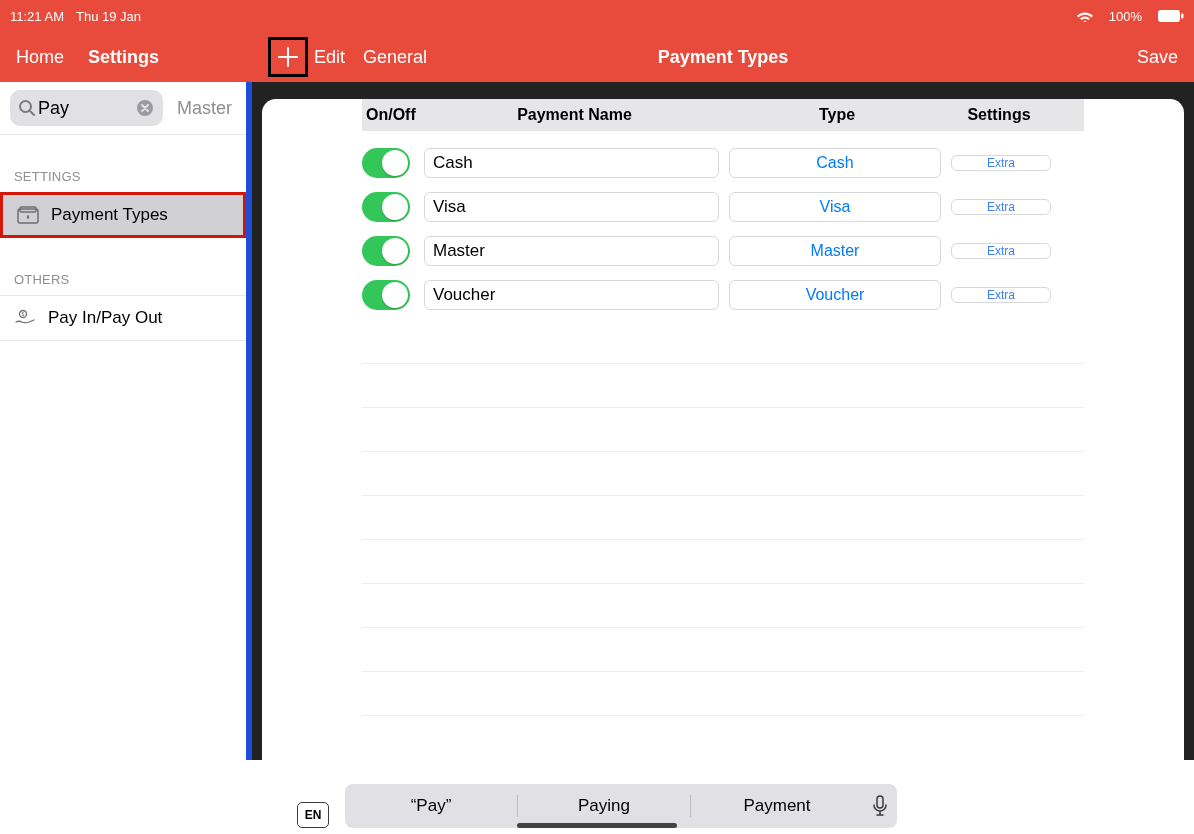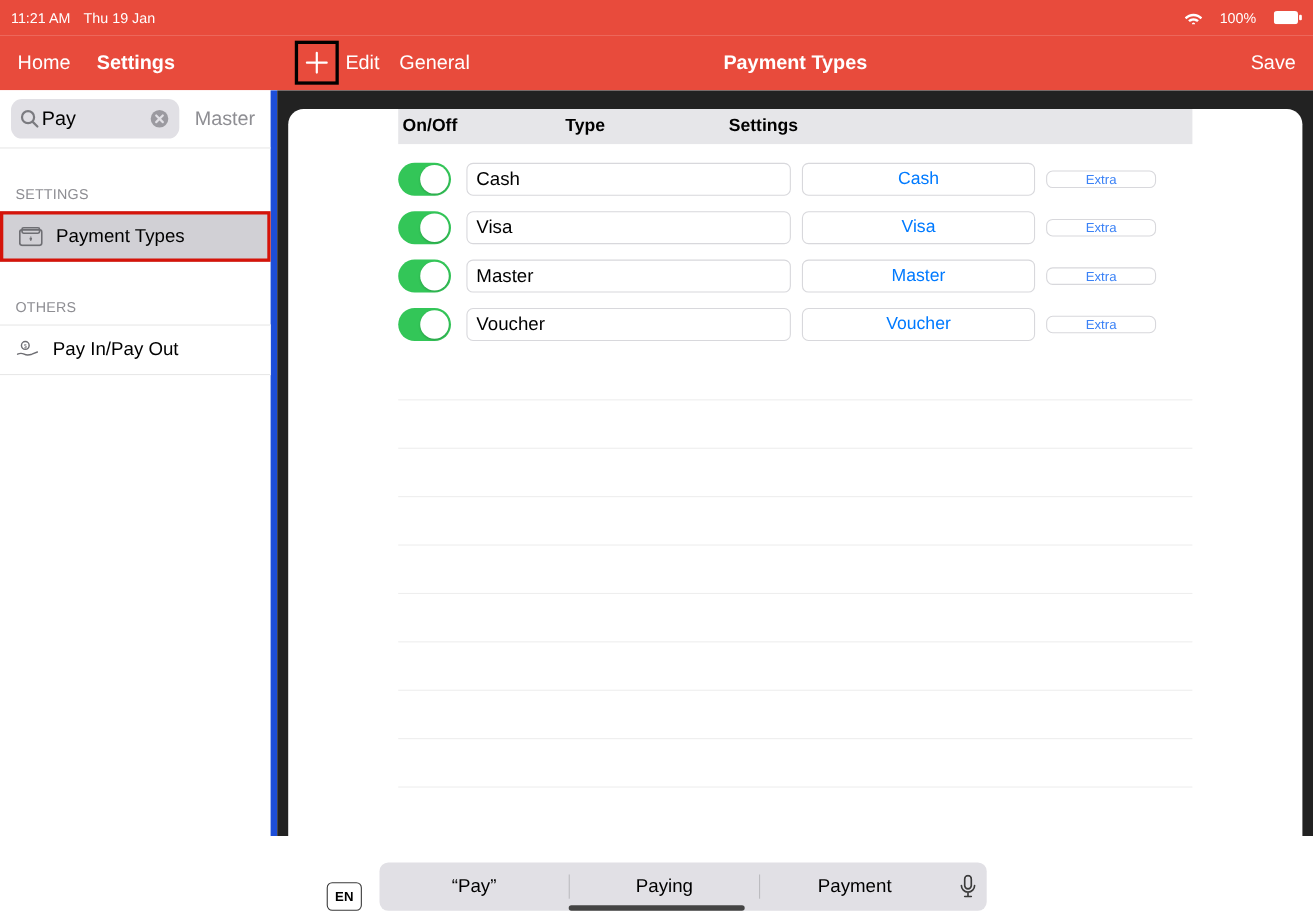--- a/index.html
+++ b/index.html
@@ -154,20 +154,21 @@
             </svg>
         </span>
         <span>Pay In/Pay Out</span>
       </div>
     </div>
 
     <div class="main">
       <div class="panel">
         <div class="table-head" style="margin-top:0;">
           <span class="col-onoff" style="padding-left:4px;">On/Off</span>
+          <span class="col-name">Payment Name</span>
           <span class="col-type">Type</span>
           <span class="col-settings">Settings</span>
         </div>
 
         <div class="rows" id="rows-container">
             <div class="row">
               <span class="toggle">
                 <span class="knob"></span>
               </span>
               <input class="name-input" value="Cash" style="">

